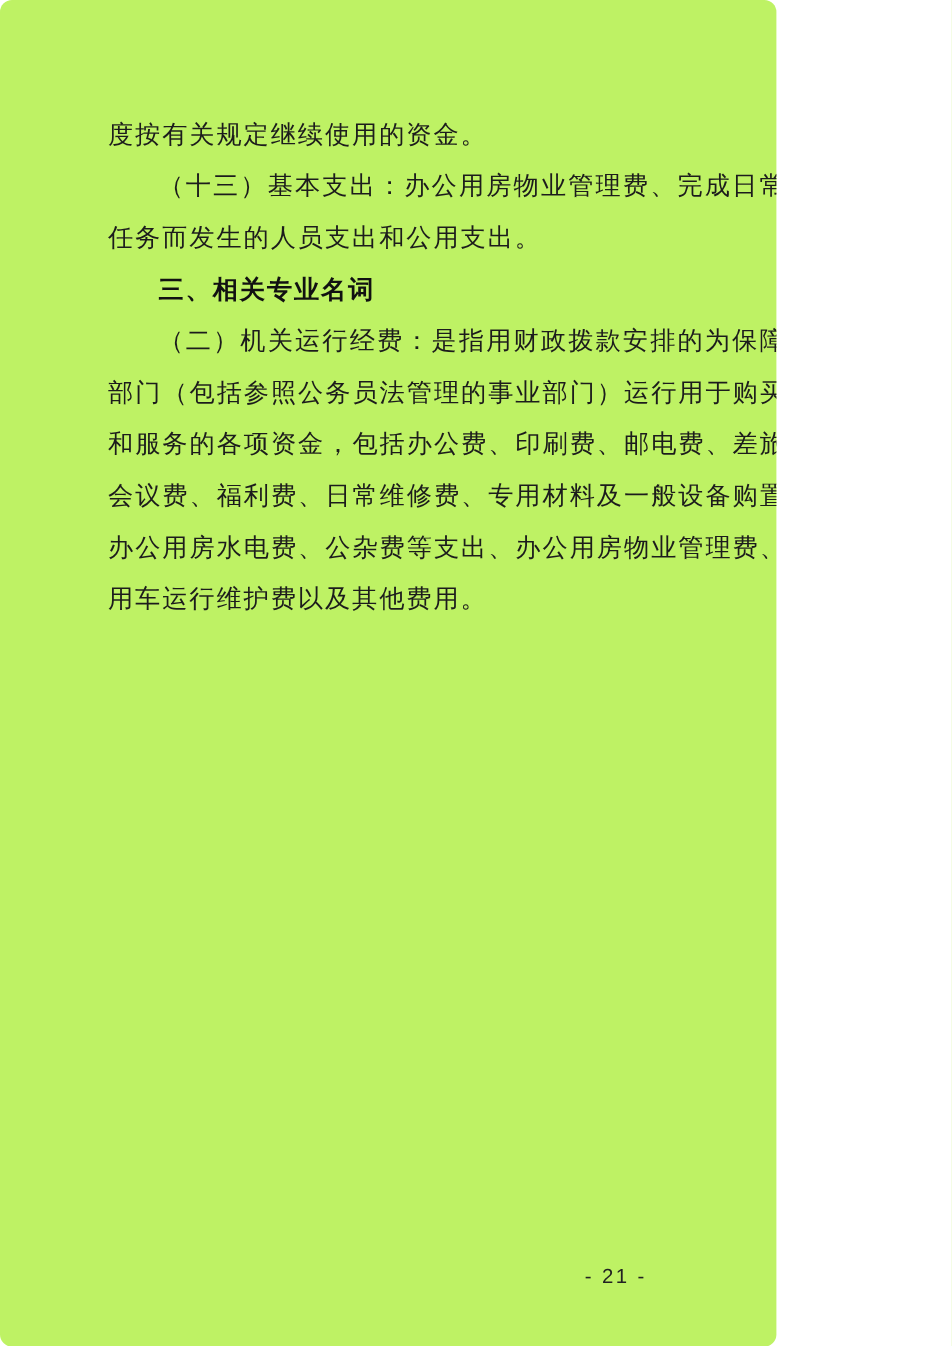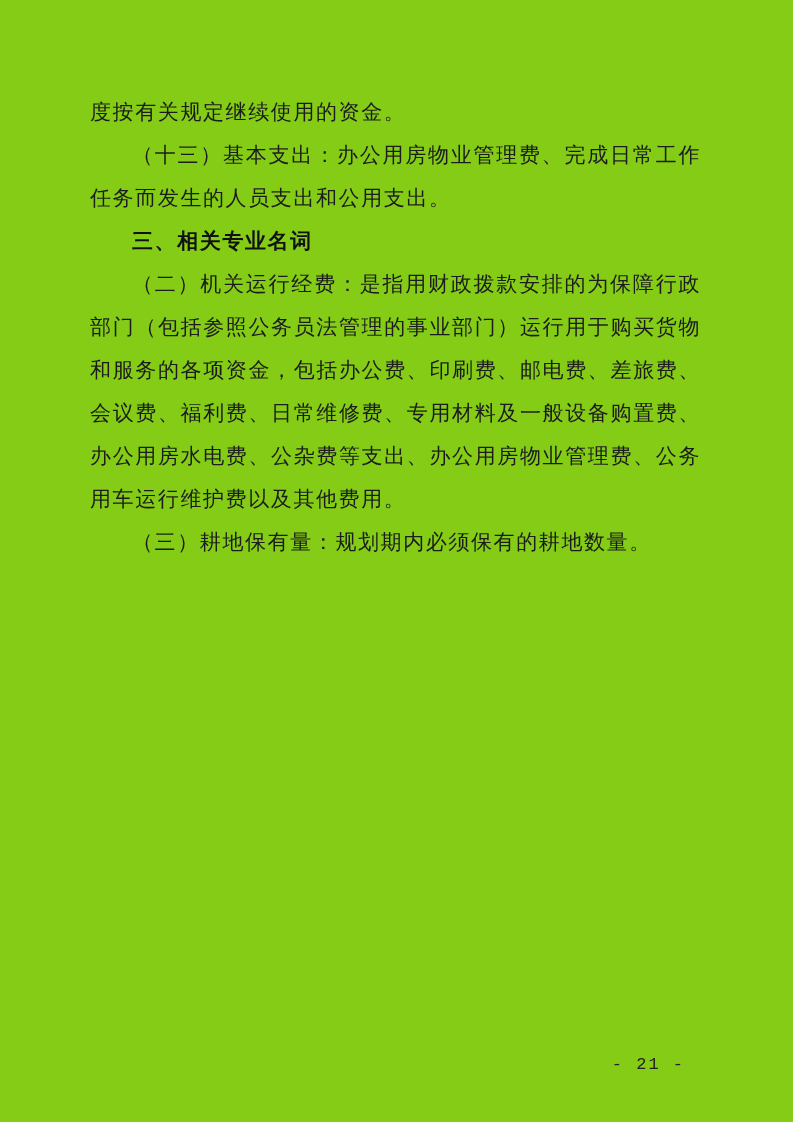--- a/index.html
+++ b/index.html
@@ -2,27 +2,28 @@
 <html><head>
 <meta charset="utf-8">
 <style>
   html, body {
     margin: 0;
     padding: 0;
     background: #ffffff;
   }
   .page {
     position: relative;
-    width: 793px;
+    width: 647px;
     height: 1122px;
-    background: #84cc16;
+    background: #bef264;
     font-family: "DejaVu Serif", "Liberation Serif", serif;
     color: #1c1c1c;
     overflow: hidden;
     box-sizing: border-box;
+    border-radius: 10px;
   }
   .content {
     position: absolute;
     left: 90px;
     top: 91px;
     width: 611px;
   }
   .para {
     margin: 0;
     font-size: 21px;
@@ -46,28 +47,27 @@
     text-indent: 2em;
     color: #111111;
   }
   .page-number {
     position: absolute;
     bottom: 48px;
     right: 108px;
     font-size: 17px;
     letter-spacing: 2px;
     color: #222222;
-    font-family: Liberation Mono, monospace;
+    font-family: Liberation Sans, sans-serif;
   }
 </style>
 </head>
 <body>
 
 <div class="page">
   <div class="content">
     <p class="para no-indent">度按有关规定继续使用的资金。</p>
     <p class="para">（十三）基本支出：办公用房物业管理费、完成日常工作任务而发生的人员支出和公用支出。</p>
     <h2 class="heading">三、相关专业名词</h2>
     <p class="para">（二）机关运行经费：是指用财政拨款安排的为保障行政部门（包括参照公务员法管理的事业部门）运行用于购买货物和服务的各项资金，包括办公费、印刷费、邮电费、差旅费、会议费、福利费、日常维修费、专用材料及一般设备购置费、办公用房水电费、公杂费等支出、办公用房物业管理费、公务用车运行维护费以及其他费用。</p>
-    <p class="para">（三）耕地保有量：规划期内必须保有的耕地数量。</p>
   </div>
   <div class="page-number">- 21 -</div>
 </div>
 
 </body></html>

